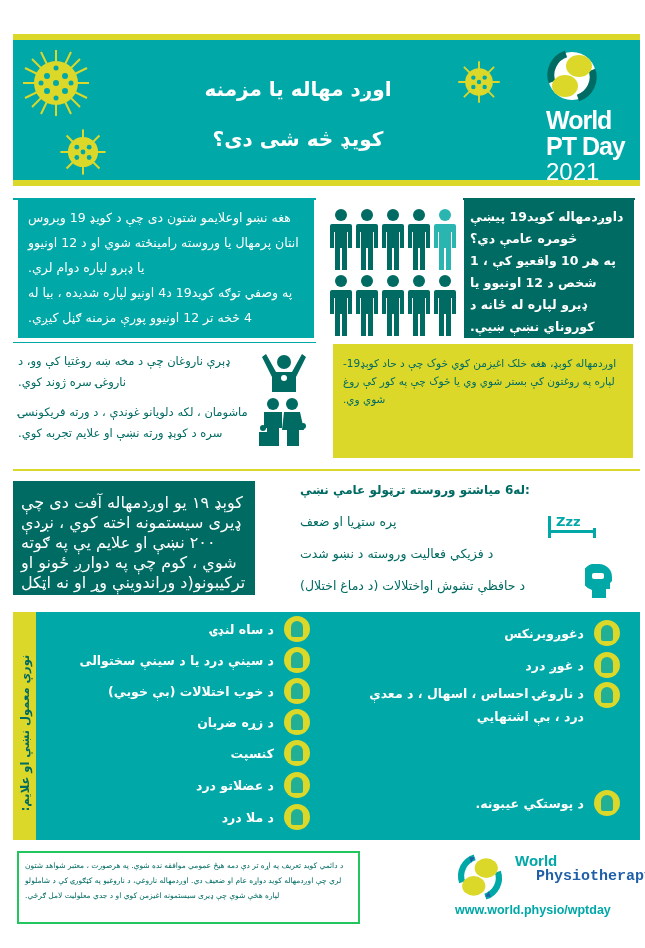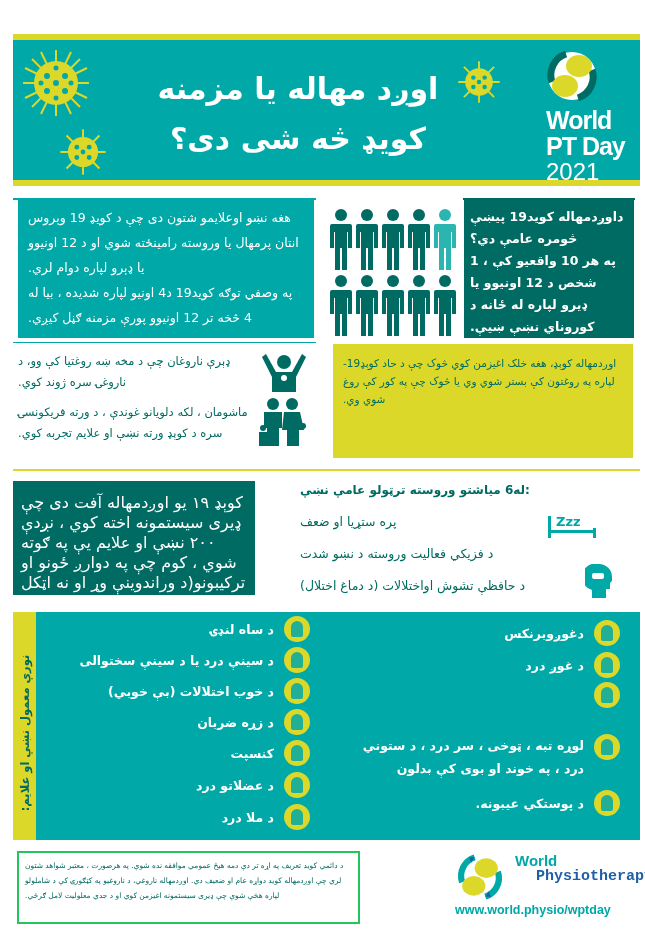--- a/index.html
+++ b/index.html
@@ -4,21 +4,21 @@
 <style>
   * { box-sizing: border-box; margin: 0; padding: 0; }
   html, body { width: 645px; height: 948px; background: #ffffff; overflow: hidden; }
   body { position: relative; font-family: "DejaVu Sans", sans-serif; }
   .abs { position: absolute; }
   .rtl { direction: rtl; text-align: left; }
 
   
   #header { left: 13px; top: 34px; width: 627px; height: 152px; background: #00a8a8;
             border-top: 6px solid #dbd82a; border-bottom: 6px solid #dbd82a; }
-  #title { left: 140px; top: 24px; width: 290px; color: #fff; font-size: 30px; font-weight: bold;
+  #title { left: 140px; top: 24px; width: 290px; color: #fff; font-size: 20px; font-weight: bold;
            line-height: 50px; text-align: center; direction: rtl; }
   .virus { position: absolute; }
   #logo-top { right: 8px; top: 8px; width: 90px; height: 134px; }
   #logo-top .wt { position: absolute; left: 4px; color: #fff; font-family: "Liberation Sans", sans-serif; font-weight: bold; }
 
   
   #box-left-teal { left: 18px; top: 198px; width: 296px; height: 140px; background: #00a8a8; color: #fff;
                    font-size: 12.5px; line-height: 25px; padding: 7px 10px 0 10px; }
   #people { left: 330px; top: 208px; width: 130px; height: 130px; }
   #box-right-dark { left: 464px; top: 200px; width: 170px; height: 138px; background: #006b63; color: #fff;
@@ -244,24 +244,21 @@
   <div class="sym" style="right:20px;top:8px">
     <span class="ic"></span>
     <span class="txt">دغوږوبرنکس</span>
   </div>
   <div class="sym" style="right:20px;top:40px">
     <span class="ic"></span>
     <span class="txt">د غوږ درد</span>
   </div>
   <div class="sym" style="right:20px;top:70px;width:270px;align-items:flex-start">
     <span class="ic"></span>
-  </div>
-  <div class="sym" style="right:20px;top:122px;width:270px;align-items:flex-start">
-    <span class="ic"></span>
-    <span class="txt">لوړه تبه ، ټوخی ، سر درد ، د ستوني درد ، په خوند او بوی کې بدلون</span>
+    <span class="txt">د ناروغۍ احساس ، اسهال ، د معدې درد ، بې اشتهایي</span>
   </div>
   <div class="sym" style="right:20px;top:178px">
     <span class="ic"></span>
     <span class="txt">د پوستکي عیبونه.</span>
   </div>
 
   <div class="sym" style="right:330px;top:4px">
     <span class="ic"></span>
     <span class="txt">د ساه لنډۍ</span>
   </div>

